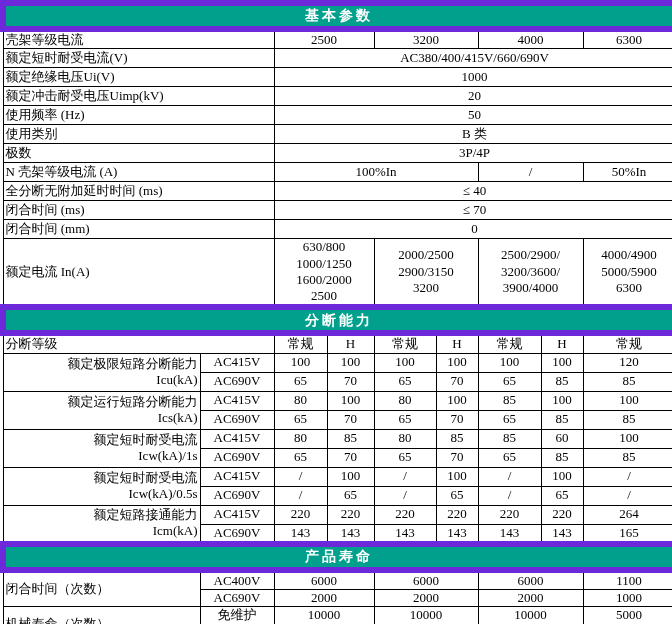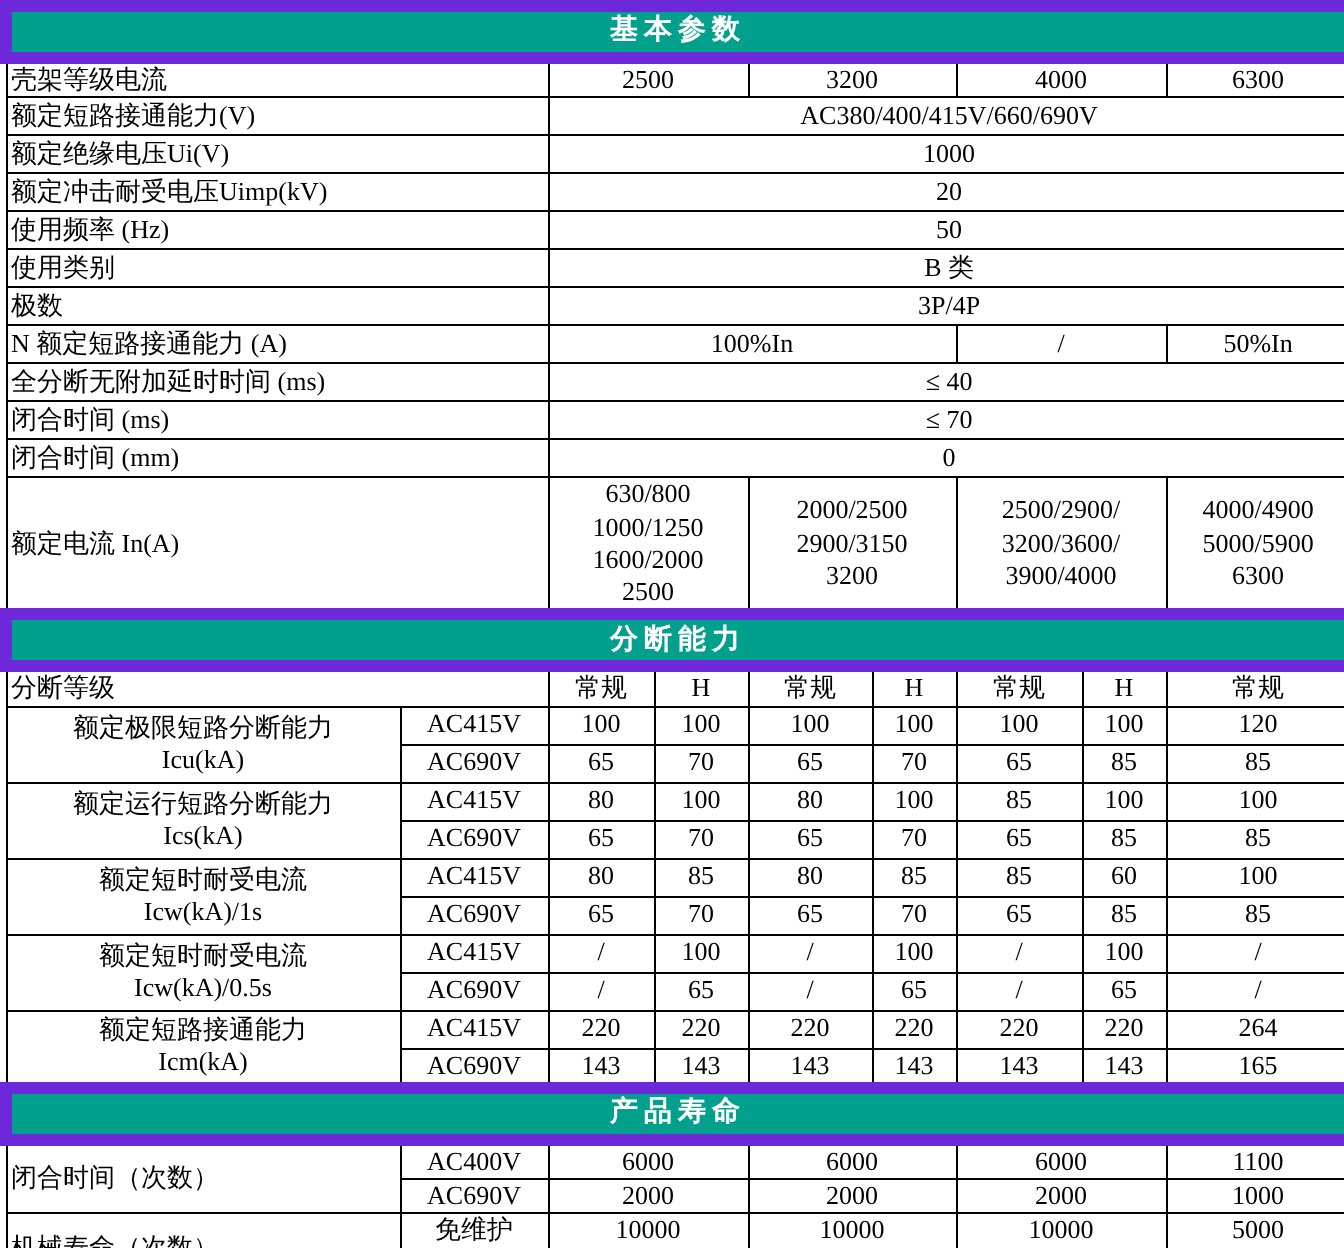--- a/index.html
+++ b/index.html
@@ -6,21 +6,21 @@
   body{font-family:"Liberation Serif","DejaVu Serif",serif;color:#000;}
   table.spec{border-collapse:collapse;table-layout:fixed;width:672px;}
   table.spec td{border:1px solid #000;padding:0 2px;overflow:hidden;font-size:13px;line-height:1.25;vertical-align:middle;}
   td.lbl{text-align:left;padding-left:4px;}
   td.val{text-align:center;}
   tr.secr td{background:#00A08C;color:#ffffff;text-align:center;font-size:14px;letter-spacing:3px;font-weight:bold;height:20px;border:6px solid #6d28d9;}
   tr.h19{height:19px;}
   tr.h68{height:68px;}
   tr.h17{height:16px;}
   td.pre{white-space:pre-line;line-height:16px;}
-  td.pname{white-space:pre-line;line-height:19px;text-align:center;padding-left:4px;}
+  td.pname{white-space:pre-line;line-height:19px;text-align:right;padding-left:4px;}
 </style>
 </head>
 <body>
 
 <table class="spec">
   <colgroup>
     <col style="width:197px">
       <col style="width:74px">
     <col style="width:53px">
       <col style="width:47px">
@@ -38,21 +38,21 @@
 
   <tr class="h19">
     <td class="lbl" colspan="2">壳架等级电流</td>
     <td class="val" colspan="2">2500</td>
     <td class="val" colspan="2">3200</td>
     <td class="val" colspan="2">4000</td>
     <td class="val">6300</td>
   </tr>
 
   <tr class="h19">
-    <td class="lbl" colspan="2">额定短路接通能力(V)</td>
+    <td class="lbl" colspan="2">额定短时耐受电流(V)</td>
     <td class="val" colspan="7">AC380/400/415V/660/690V</td>
   </tr>
   <tr class="h19">
     <td class="lbl" colspan="2">额定绝缘电压Ui(V)</td>
     <td class="val" colspan="7">1000</td>
   </tr>
   <tr class="h19">
     <td class="lbl" colspan="2">额定冲击耐受电压Uimp(kV)</td>
     <td class="val" colspan="7">20</td>
   </tr>
@@ -63,21 +63,21 @@
   <tr class="h19">
     <td class="lbl" colspan="2">使用类别</td>
     <td class="val" colspan="7">B 类</td>
   </tr>
   <tr class="h19">
     <td class="lbl" colspan="2">极数</td>
     <td class="val" colspan="7">3P/4P</td>
   </tr>
 
   <tr class="h19">
-    <td class="lbl" colspan="2">N 额定短路接通能力 (A)</td>
+    <td class="lbl" colspan="2">N 壳架等级电流 (A)</td>
     <td class="val" colspan="4">100%In</td>
     <td class="val" colspan="2">/</td>
     <td class="val">50%In</td>
   </tr>
 
   <tr class="h19">
     <td class="lbl" colspan="2">全分断无附加延时时间 (ms)</td>
     <td class="val" colspan="7">≤ 40</td>
   </tr>
   <tr class="h19">

